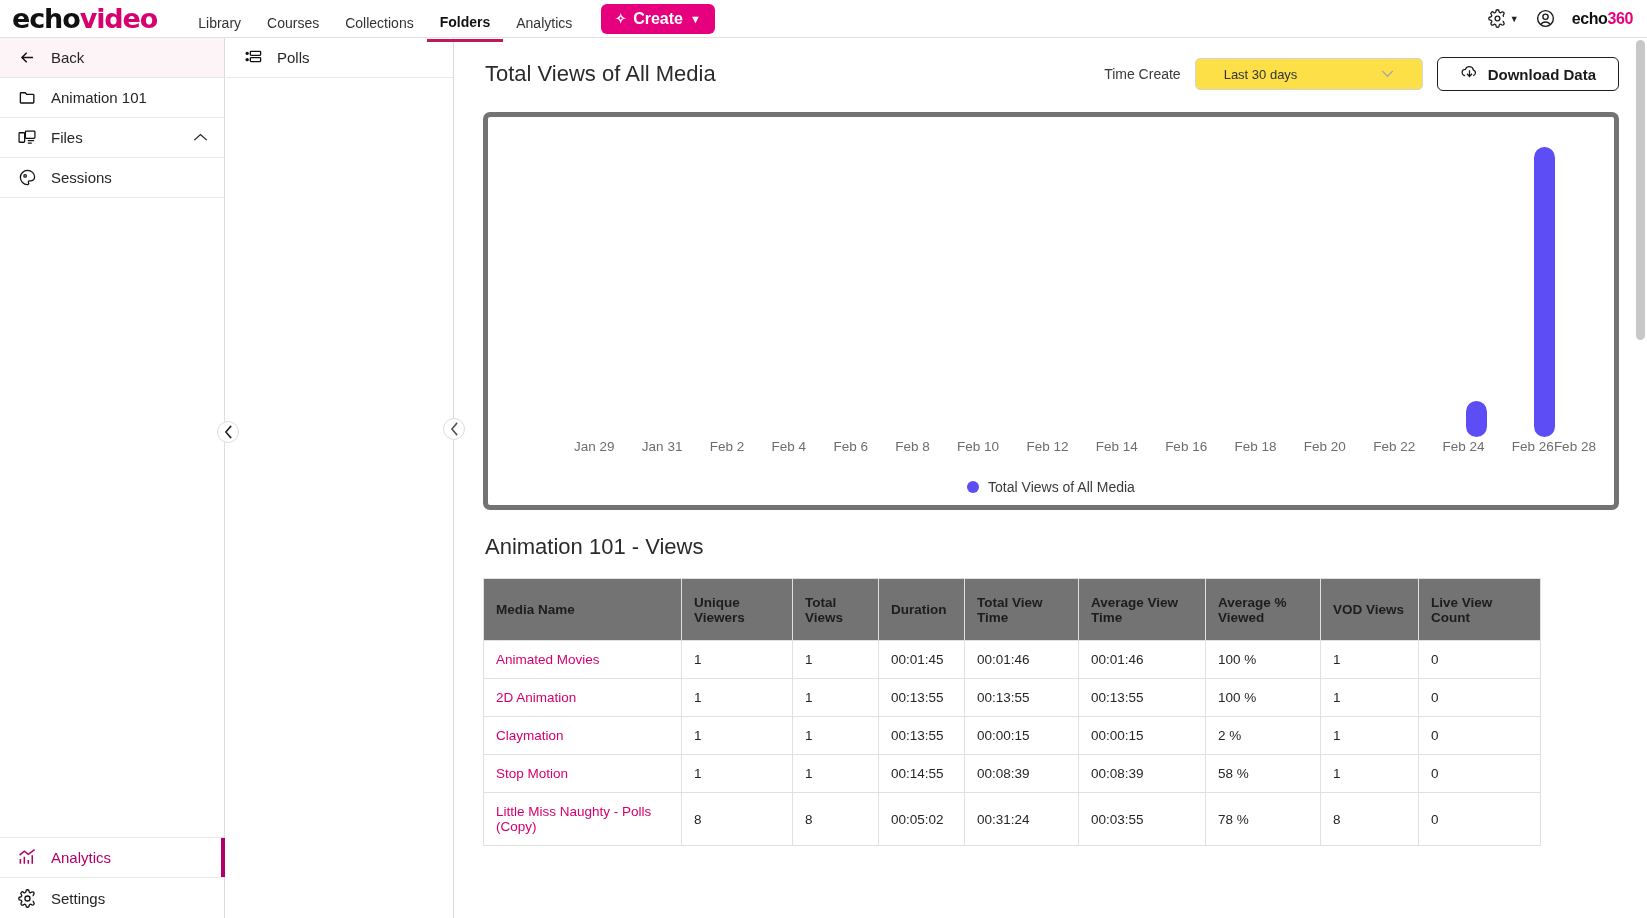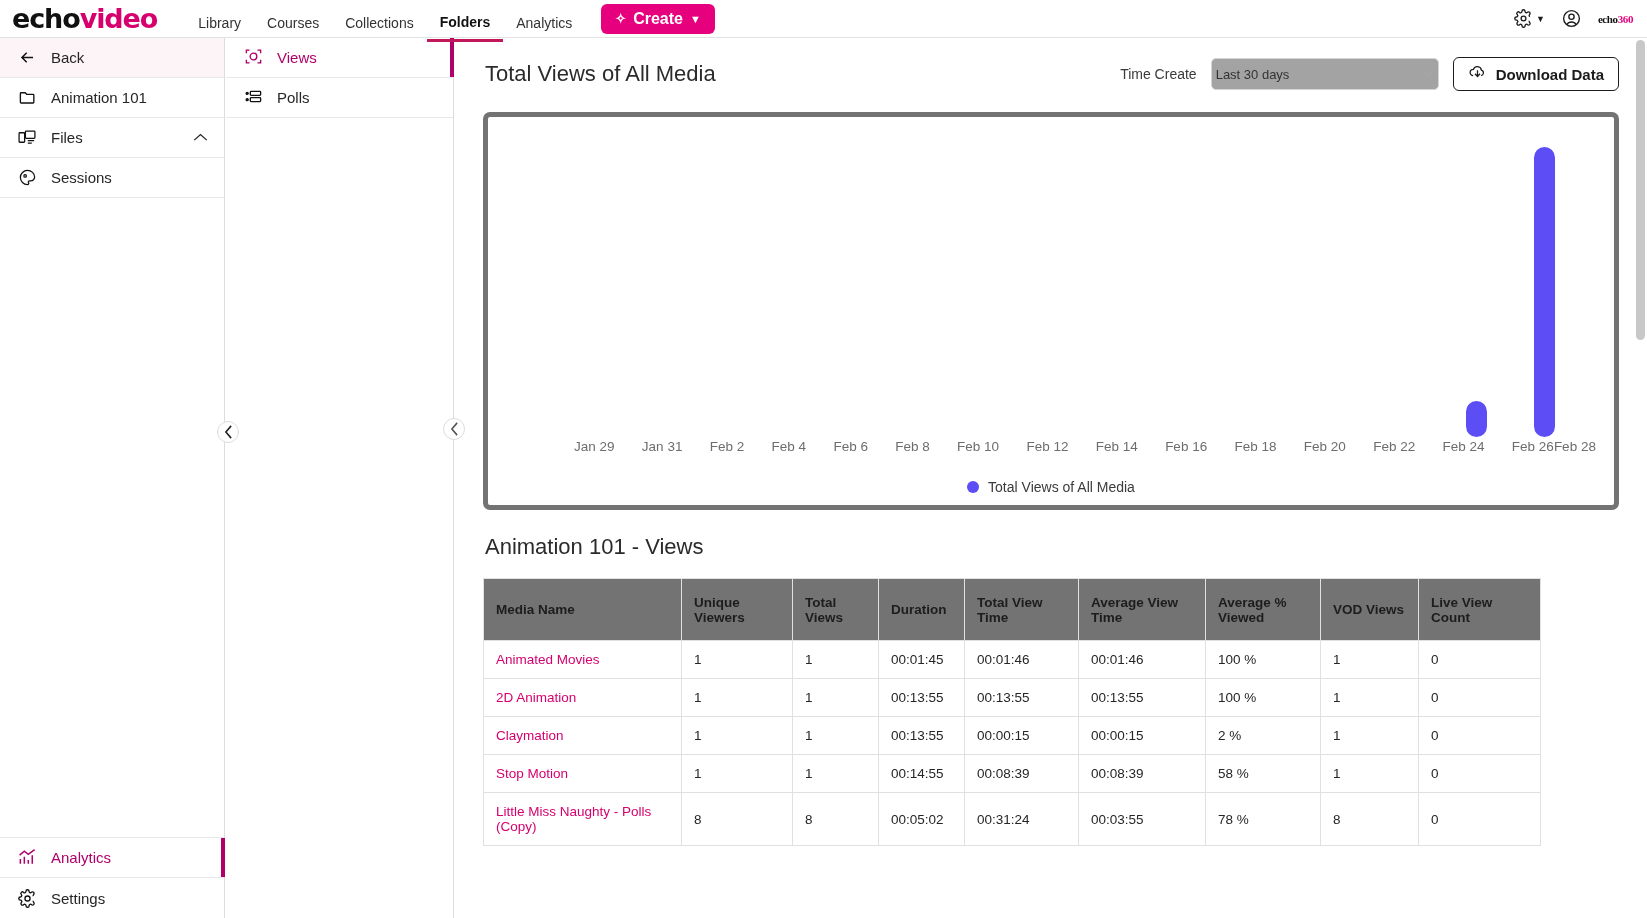--- a/index.html
+++ b/index.html
@@ -50,22 +50,22 @@
   }
   .create-btn .wand { font-size: 13px; }
   .create-btn .chev { font-size: 11px; }
 
   .nav-right {
     margin-left: auto; display: flex; align-items: center; gap: 16px;
     padding-right: 14px;
   }
   .icon-btn { cursor: pointer; display: flex; align-items: center; gap: 3px; color: #1d1d1d; }
   .echo360mark {
-    font-size: 11px; font-weight: 700; letter-spacing: -0.4px;
-    font-family: Liberation Serif, serif;
+    font-size: 16px; font-weight: 700; letter-spacing: -0.4px;
+    font-family: Liberation Sans, sans-serif;
   }
   .echo360mark .a { color: #111; }
   .echo360mark .b { color: #e6007e; }
 
   
   .sidebar {
     position: absolute; top: 38px; left: 0;
     width: 225px; height: 880px;
     background: #ffffff;
     border-right: 1px solid #dcdcdc;
@@ -135,32 +135,32 @@
     display: flex; align-items: center;
     height: 72px;
     padding-left: 2px;
   }
   .chart-title { font-size: 22px; color: #2b2b2b; font-weight: 400; }
   .chart-controls { margin-left: auto; display: flex; align-items: center; gap: 14px; }
   .tr-label { font-size: 14px; color: #3a3a3a; }
   .select {
     width: 228px; height: 32px;
     border: 1px solid #d5d5d5; border-radius: 5px;
-    background: #a3a3a3;
+    background: #fde047;
     display: flex; align-items: center;
-    padding: 0 4px;
+    padding: 0 28px;
     font-size: 13px; color: #333;
     cursor: pointer;
     gap: 44px;
   }
   .select .sel-chev { margin-left: auto; color: #9b9b9b; font-size: 11px; }
   .dl-btn {
     height: 34px; border: 1px solid #1d1d1d; border-radius: 6px;
     background: #fff; display: flex; align-items: center; gap: 9px;
-    padding: 0 14px; font-size: 15px; font-weight: 700; color: #1b1b1b;
+    padding: 0 22px; font-size: 15px; font-weight: 700; color: #1b1b1b;
     cursor: pointer; font-family: "Liberation Sans", sans-serif;
   }
 
   .chart-card {
     border: 5px solid #737373; border-radius: 7px;
     height: 398px; position: relative; background: #fff;
     margin-top: 2px;
   }
   .plot { position: absolute; left: 0; top: 0; right: 0; height: 320px; }
   .bars {
@@ -323,29 +323,20 @@
       <svg width="19" height="19" viewBox="0 0 24 24" fill="none" stroke="#111" stroke-width="1.7">
         <circle cx="12" cy="12" r="3.2"></circle>
         <path d="M19.4 15a1.65 1.65 0 0 0 .33 1.82l.06.06a2 2 0 1 1-2.83 2.83l-.06-.06a1.65 1.65 0 0 0-1.82-.33 1.65 1.65 0 0 0-1 1.51V21a2 2 0 1 1-4 0v-.09A1.65 1.65 0 0 0 9 19.4a1.65 1.65 0 0 0-1.82.33l-.06.06a2 2 0 1 1-2.83-2.83l.06-.06a1.65 1.65 0 0 0 .33-1.82 1.65 1.65 0 0 0-1.51-1H3a2 2 0 1 1 0-4h.09A1.65 1.65 0 0 0 4.6 9a1.65 1.65 0 0 0-.33-1.82l-.06-.06a2 2 0 1 1 2.83-2.83l.06.06A1.65 1.65 0 0 0 9 4.6a1.65 1.65 0 0 0 1-1.51V3a2 2 0 1 1 4 0v.09a1.65 1.65 0 0 0 1 1.51 1.65 1.65 0 0 0 1.82-.33l.06-.06a2 2 0 1 1 2.83 2.83l-.06.06A1.65 1.65 0 0 0 19.4 9"></path>
       </svg>
     </span>
     <span>Settings</span>
   </div>
 </div>
 
 <div class="subpanel">
-  <div class="sp-item active">
-    <span class="sb-ico">
-      <svg width="19" height="19" viewBox="0 0 24 24" fill="none" stroke="#b0006a" stroke-width="1.7">
-        <path d="M3 8V4h4M17 4h4v4M21 16v4h-4M7 20H3v-4"></path>
-        <circle cx="12" cy="12" r="4.2"></circle>
-      </svg>
-    </span>
-    <span>Views</span>
-  </div>
   <div class="sp-item">
     <span class="sb-ico">
       <svg width="19" height="19" viewBox="0 0 24 24" fill="none" stroke="#111" stroke-width="1.7">
         <circle cx="4" cy="8" r="1.3" fill="#111"></circle>
         <circle cx="4" cy="16" r="1.3" fill="#111"></circle>
         <rect x="8" y="5.5" width="13" height="5" rx="1"></rect>
         <rect x="8" y="13.5" width="13" height="5" rx="1"></rect>
       </svg>
     </span>
     <span>Polls</span>

